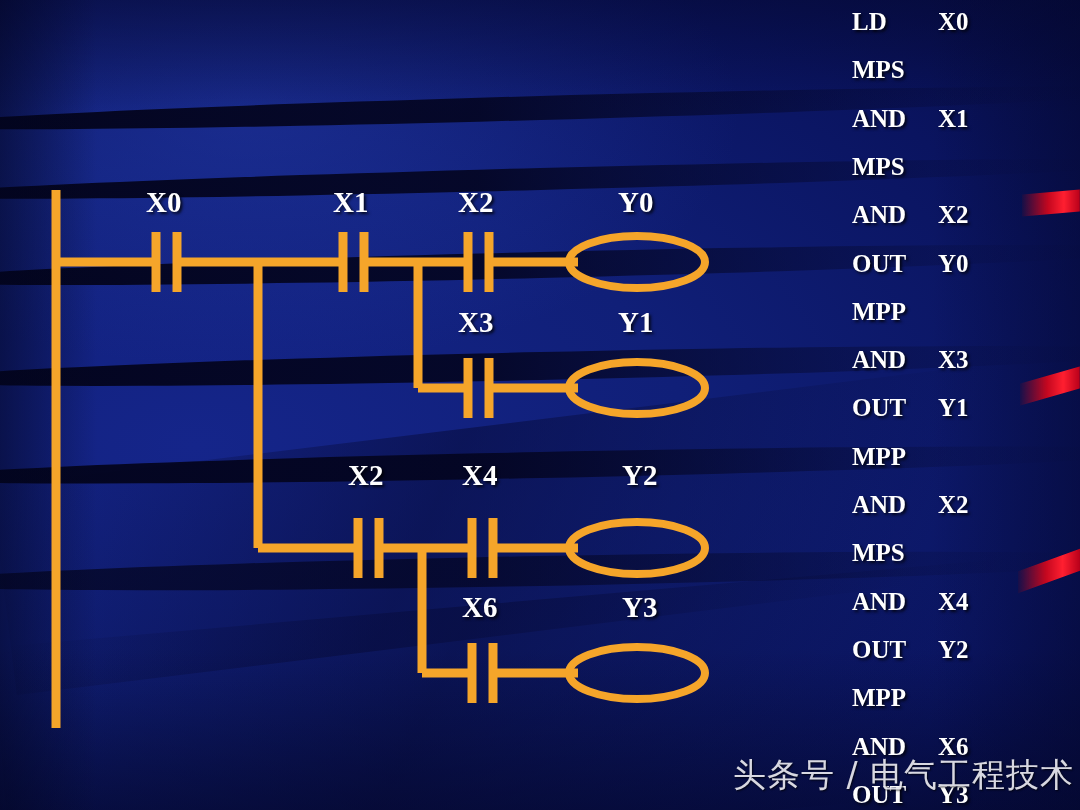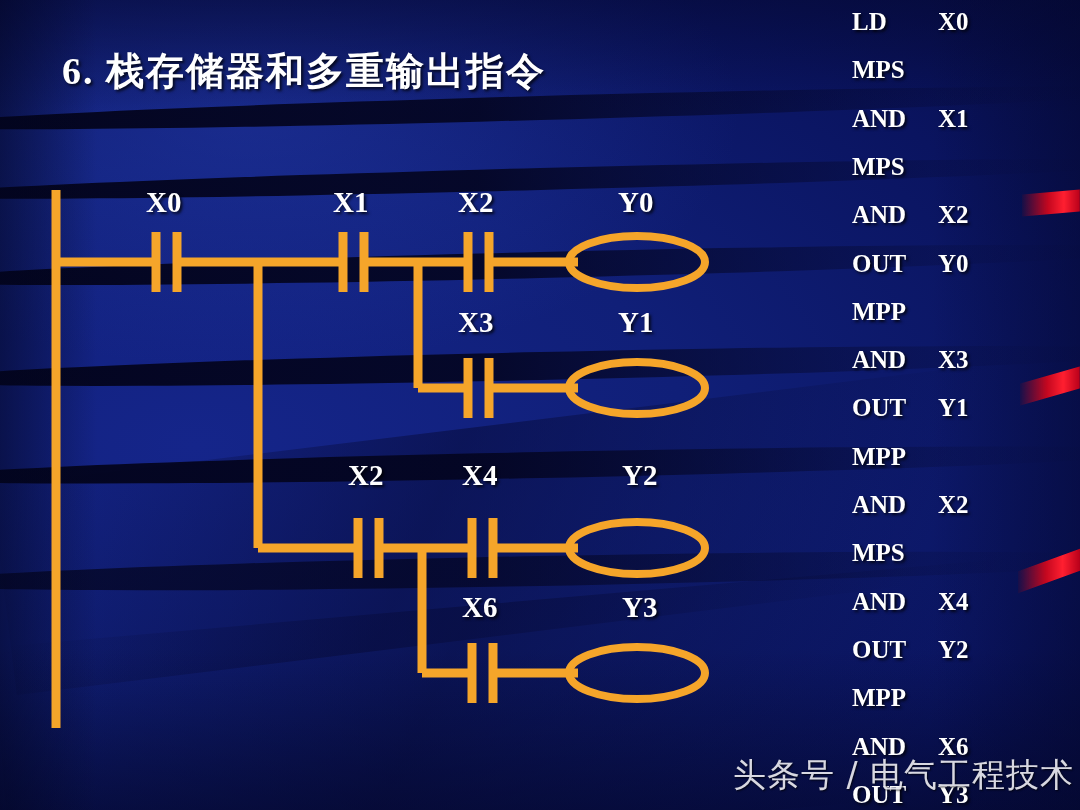--- a/index.html
+++ b/index.html
@@ -134,21 +134,20 @@
   <div class="swoosh sw4"></div>
   <div class="swoosh sw5"></div>
   <div class="swoosh sw6"></div>
   <div class="bg-vignette"></div>
   <div class="bg-side"></div>
 
   <div class="ribbon rb1"></div>
   <div class="ribbon rb2"></div>
   <div class="ribbon rb3"></div>
 
-  <div id="title">6.  栈存储器和多重输出指令</div>
 
   <svg id="ladder" viewBox="0 0 760 810" width="760" height="810" xmlns="http://www.w3.org/2000/svg">
     <g stroke="#F5A52A" stroke-width="9" fill="none" stroke-linecap="butt">
 
       <line x1="56" y1="190" x2="56" y2="728"></line>
 
       <line x1="56" y1="262" x2="152" y2="262"></line>
       <line x1="181" y1="262" x2="258" y2="262"></line>
 
       <line x1="258" y1="262" x2="258" y2="548"></line>

